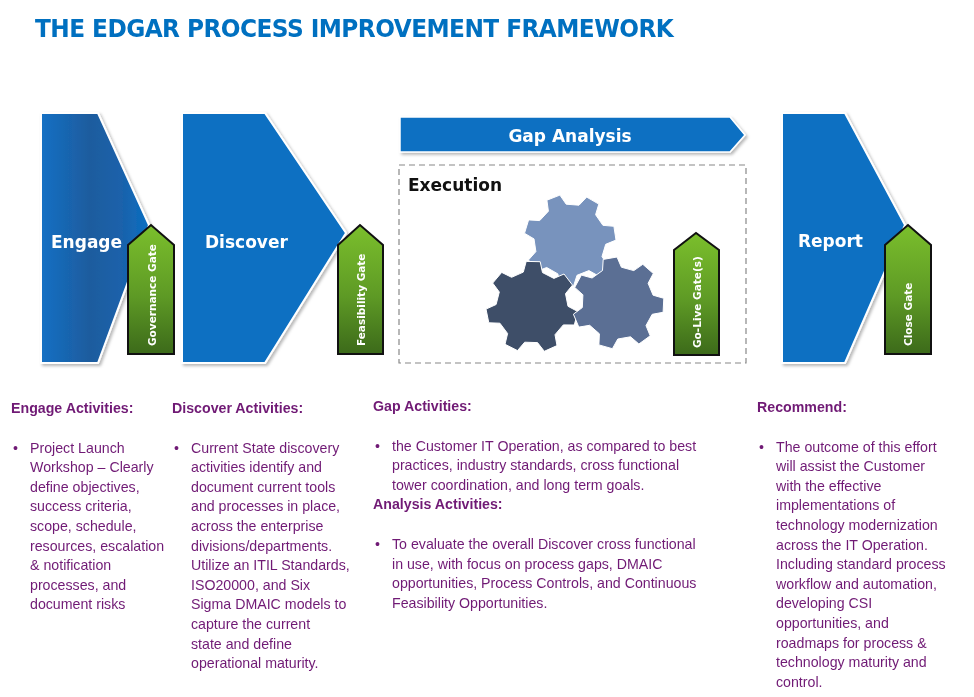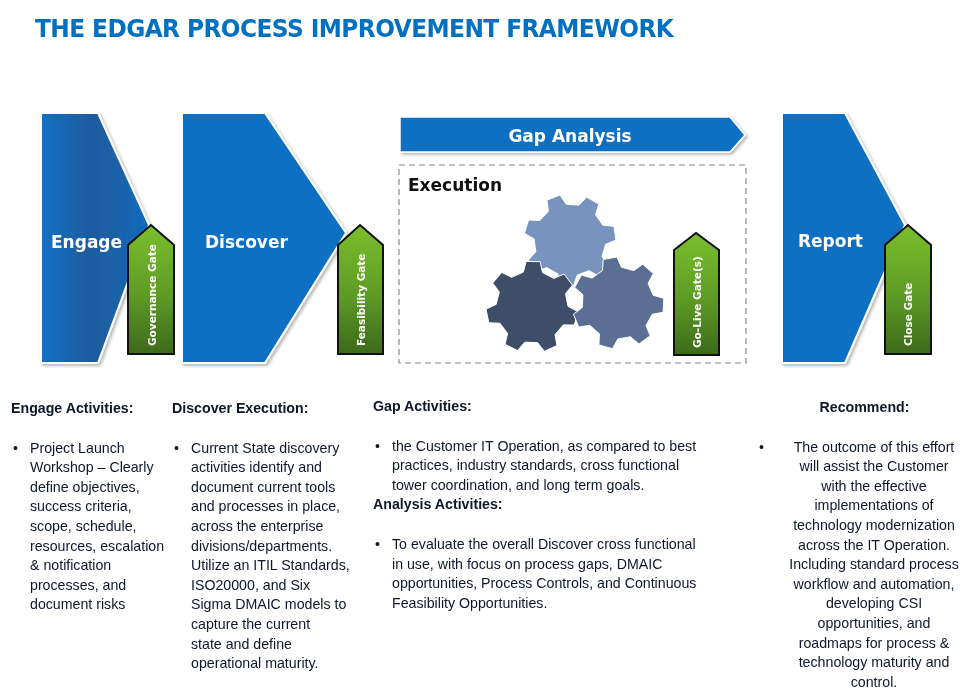--- a/index.html
+++ b/index.html
@@ -3,21 +3,21 @@
 <meta charset="utf-8">
 <style>
   html, body { margin: 0; padding: 0; background: #ffffff; }
   body { width: 974px; height: 697px; position: relative; overflow: hidden; font-family: "Liberation Sans", "DejaVu Sans", sans-serif; }
   .title { position: absolute; left: 35px; top: 14px; font-family: "DejaVu Sans", sans-serif; font-weight: bold; font-size: 25px; letter-spacing: -0.6px; color: #0070c0; white-space: nowrap; transform: scaleX(0.93); transform-origin: left top; }
   svg.diagram { position: absolute; left: 0; top: 0; }
   .stage-label { font-family: "DejaVu Sans", sans-serif; font-weight: bold; font-size: 17px; fill: #ffffff; }
   .gate-label { font-family: "DejaVu Sans", sans-serif; font-weight: bold; font-size: 10.5px; fill: #ffffff; }
   .gap-label { font-family: "DejaVu Sans", sans-serif; font-weight: bold; font-size: 17px; fill: #ffffff; }
   .exec-label { font-family: "DejaVu Sans", sans-serif; font-weight: bold; font-size: 17px; fill: #111111; }
-  .col { position: absolute; font-size: 14.2px; line-height: 19.6px; color: #0f172a; }
+  .col { position: absolute; font-size: 14.2px; line-height: 19.6px; color: #701a75; }
   .col h4 { margin: 0; font-size: 14.2px; font-weight: bold; line-height: 19.6px; }
   .col ul { margin: 0; padding: 0; list-style: none; }
   .col li { position: relative; padding-left: 19px; margin-top: 20px; }
   .col li::before { content: "\2022"; position: absolute; left: 2px; top: 0; }
   .col .line { display: block; white-space: nowrap; }
 </style>
 </head>
 <body>
 
 <div class="title">THE EDGAR PROCESS IMPROVEMENT FRAMEWORK</div>
@@ -93,35 +93,35 @@
 </svg>
 
 <div class="col" style="left:11px; top:399px; width:160px;">
   <h4>Engage Activities:</h4>
   <ul>
       <li><span class="lines"><span class="line">Project Launch</span><span class="line">Workshop – Clearly</span><span class="line">define objectives,</span><span class="line">success criteria,</span><span class="line">scope, schedule,</span><span class="line">resources, escalation</span><span class="line">&amp; notification</span><span class="line">processes, and</span><span class="line">document risks</span></span></li>
     </ul>
 </div>
 
 <div class="col" style="left:172px; top:399px; width:190px;">
-  <h4>Discover Execution:</h4>
+  <h4>Discover Activities:</h4>
   <ul>
       <li><span class="lines"><span class="line">Current State discovery</span><span class="line">activities identify and</span><span class="line">document current tools</span><span class="line">and processes in place,</span><span class="line">across the enterprise</span><span class="line">divisions/departments.</span><span class="line">Utilize an ITIL Standards,</span><span class="line">ISO20000,  and Six</span><span class="line">Sigma DMAIC models to</span><span class="line">capture the current</span><span class="line">state and define</span><span class="line">operational maturity.</span></span></li>
     </ul>
 </div>
 
 <div class="col" style="left:373px; top:397px; width:370px;">
   <h4>Gap Activities:</h4>
   <ul>
       <li><span class="lines"><span class="line">the Customer IT Operation, as compared to best</span><span class="line">practices, industry standards, cross functional</span><span class="line">tower coordination, and long term goals.</span></span></li>
     </ul>
   <h4>Analysis Activities:</h4>
   <ul>
       <li><span class="lines"><span class="line">To evaluate the overall Discover cross functional</span><span class="line">in use, with focus on process gaps, DMAIC</span><span class="line">opportunities, Process Controls, and  Continuous</span><span class="line">Feasibility Opportunities.</span></span></li>
     </ul>
 </div>
 
-<div class="col" style="left:757px; top:398px; width:215px;text-align:center;">
+<div class="col" style="left:757px; top:398px; width:215px;">
   <h4>Recommend:</h4>
   <ul>
       <li><span class="lines"><span class="line">The outcome of this effort</span><span class="line">will assist the Customer</span><span class="line">with the effective</span><span class="line">implementations of</span><span class="line">technology modernization</span><span class="line">across the IT Operation.</span><span class="line">Including standard process</span><span class="line">workflow and automation,</span><span class="line">developing CSI</span><span class="line">opportunities, and</span><span class="line">roadmaps for process &amp;</span><span class="line">technology maturity and</span><span class="line">control.</span></span></li>
     </ul>
 </div>
 
 </body></html>

